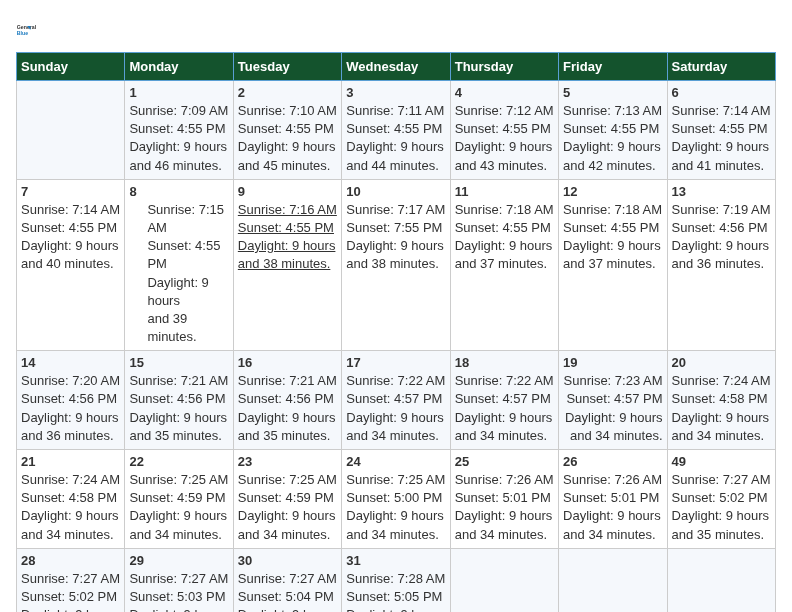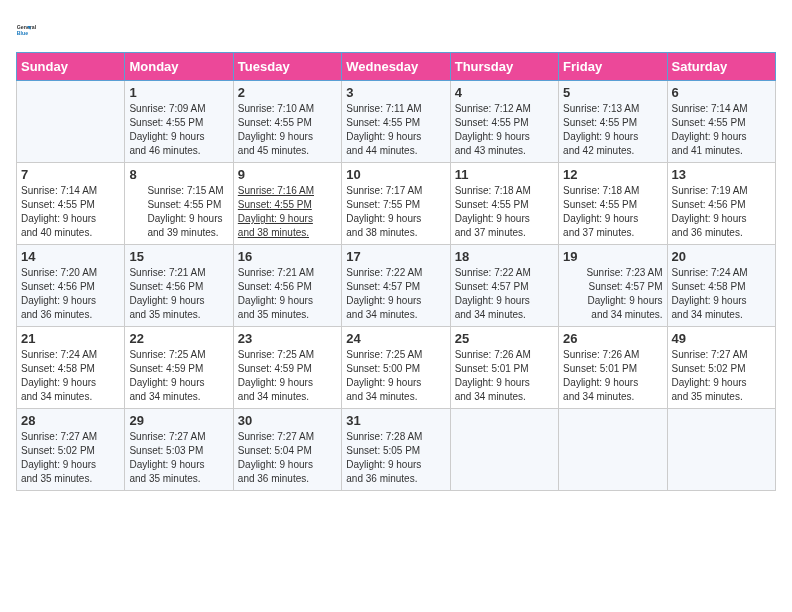--- a/index.html
+++ b/index.html
@@ -36,21 +36,21 @@
     .location-title {
       font-size: 16px;
       color: #555;
     }
     table {
       width: 100%;
       border-collapse: collapse;
       font-size: 11px;
     }
     thead tr th {
-      background-color: #ec4899;
+      background-color: #14532d;
       color: #fff;
       padding: 6px 4px;
       text-align: left;
       font-size: 13px;
       font-weight: bold;
       border: 1px solid #5a9fd4;
     }
     tbody tr td {
       border: 1px solid #ccc;
       vertical-align: top;
@@ -66,21 +66,21 @@
     }
     .day-num {
       font-weight: bold;
       font-size: 13px;
       color: #333;
       display: block;
       margin-bottom: 2px;
     }
     .day-info {
       color: #333;
-      font-size: 10px;
+      font-size: 13px;
       line-height: 1.4;
     }
     .empty-cell {
       background: #f5f8fc;
     }
   </style>
 </head>
 <body>
 
 <div class="header">

